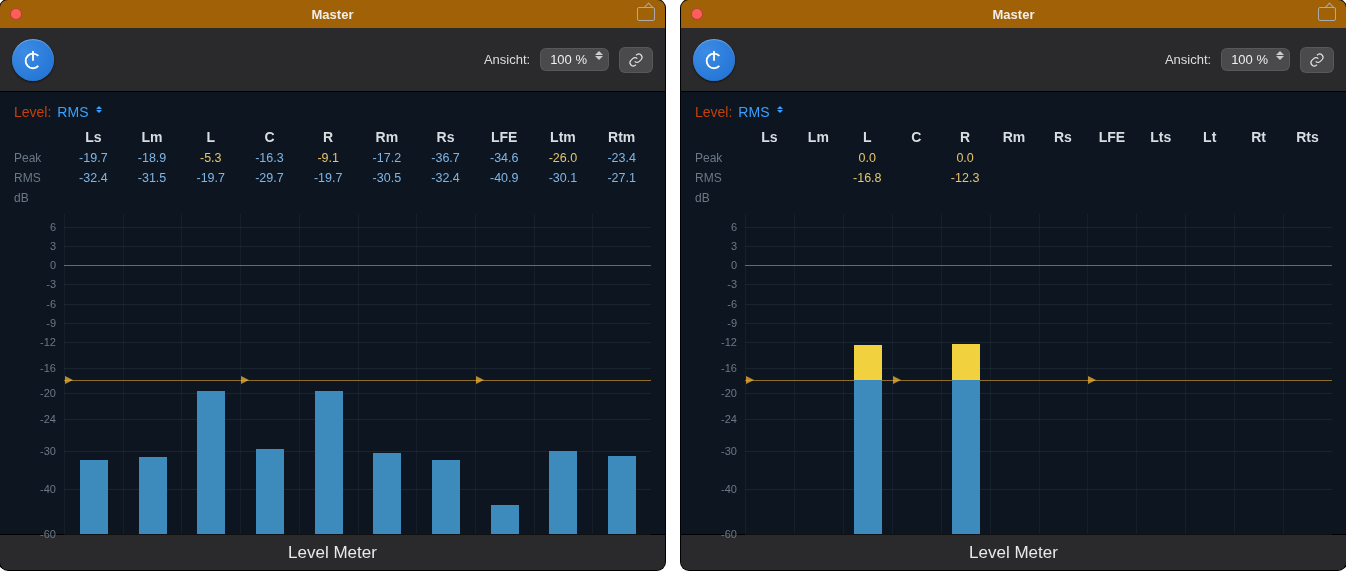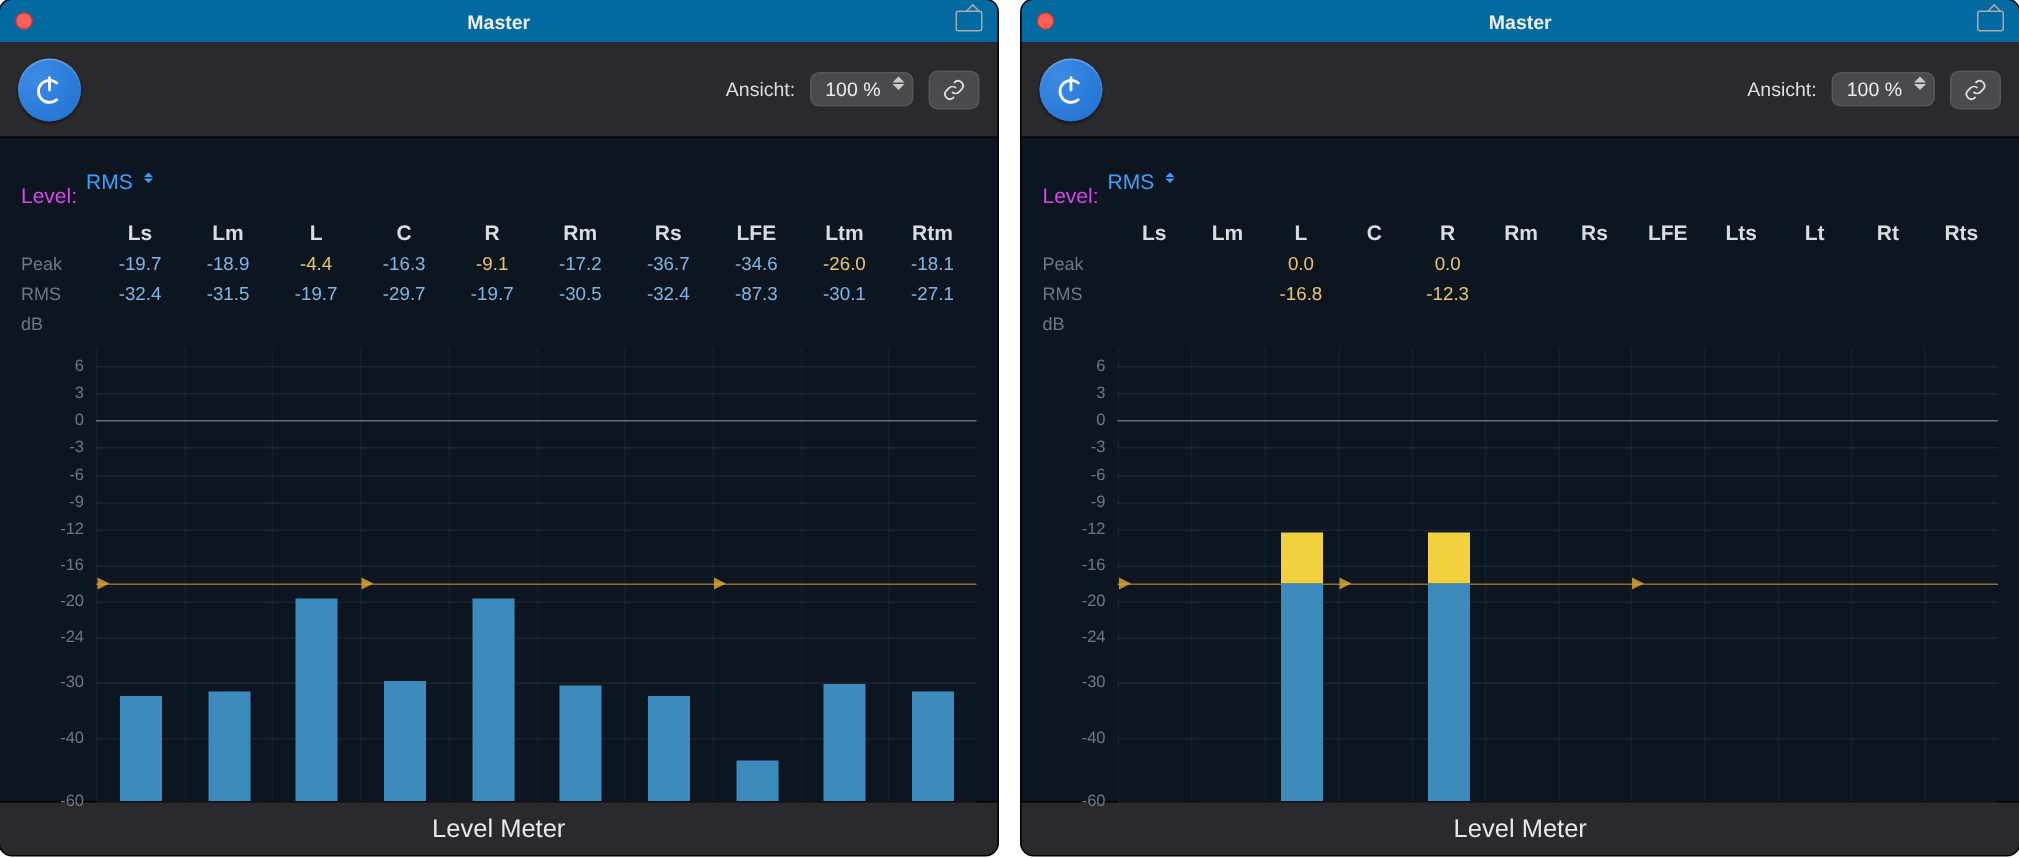--- a/index.html
+++ b/index.html
@@ -19,21 +19,21 @@
     height: 570px;
     background: #0d1620;
     border-radius: 8px;
     overflow: hidden;
     display: flex;
     flex-direction: column;
     box-shadow: 0 0 0 1px #000;
   }
   .titlebar {
     height: 28px;
-    background: #0369a1;
+    background: #a16207;
     display: flex;
     align-items: center;
     padding: 0 10px;
     position: relative;
   }
   .traffic-close {
     width: 12px; height: 12px; border-radius: 50%;
     background: #ff5f57;
     border: 0.5px solid rgba(0,0,0,.3);
   }
@@ -112,21 +112,21 @@
     background: #0d1620;
     padding: 10px 6px 0 6px;
     display: flex;
     flex-direction: column;
   }
   .level-row {
     display: flex; align-items: center; gap: 6px;
     padding: 2px 8px;
     font-size: 14px;
   }
-  .level-row .lbl { color: #d946ef; margin-top: 18px; }
+  .level-row .lbl { color: #c2410c; }
   .level-row .val { color: #3aa0ff; font-weight: 500; position: relative; padding-right: 14px;}
   .mini-stepper {
     position: absolute; right: 0; top: 2px;
     display: flex; flex-direction: column; gap: 1px;
   }
   .mini-stepper span { width:0;height:0;border-left:3px solid transparent;border-right:3px solid transparent;}
   .mini-stepper .up{border-bottom:3px solid #3aa0ff;}
   .mini-stepper .dn{border-top:3px solid #3aa0ff;}
 
   .grid {
@@ -237,37 +237,37 @@
         <div class="hdr">C</div>
         <div class="hdr">R</div>
         <div class="hdr">Rm</div>
         <div class="hdr">Rs</div>
         <div class="hdr">LFE</div>
         <div class="hdr">Ltm</div>
         <div class="hdr">Rtm</div>
         <div class="rowlbl">Peak</div>
         <div class="cell c-blue">-19.7</div>
         <div class="cell c-blue">-18.9</div>
-        <div class="cell c-yellow">-4.4</div>
+        <div class="cell c-yellow">-5.3</div>
         <div class="cell c-blue">-16.3</div>
         <div class="cell c-yellow">-9.1</div>
         <div class="cell c-blue">-17.2</div>
         <div class="cell c-blue">-36.7</div>
         <div class="cell c-blue">-34.6</div>
         <div class="cell c-yellow">-26.0</div>
-        <div class="cell c-blue">-18.1</div>
+        <div class="cell c-blue">-23.4</div>
         <div class="rowlbl">RMS</div>
         <div class="cell c-blue">-32.4</div>
         <div class="cell c-blue">-31.5</div>
         <div class="cell c-blue">-19.7</div>
         <div class="cell c-blue">-29.7</div>
         <div class="cell c-blue">-19.7</div>
         <div class="cell c-blue">-30.5</div>
         <div class="cell c-blue">-32.4</div>
-        <div class="cell c-blue">-87.3</div>
+        <div class="cell c-blue">-40.9</div>
         <div class="cell c-blue">-30.1</div>
         <div class="cell c-blue">-27.1</div>
         <div class="rowlbl">dB</div>
         <div></div>
         <div></div>
         <div></div>
         <div></div>
         <div></div>
         <div></div>
         <div></div>

